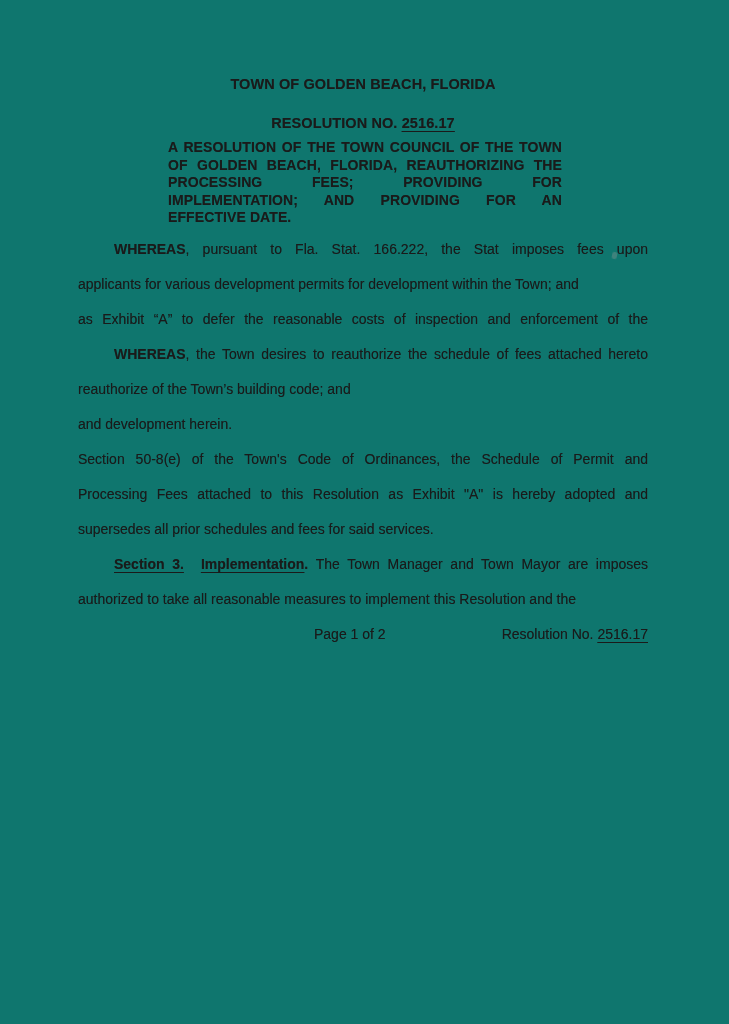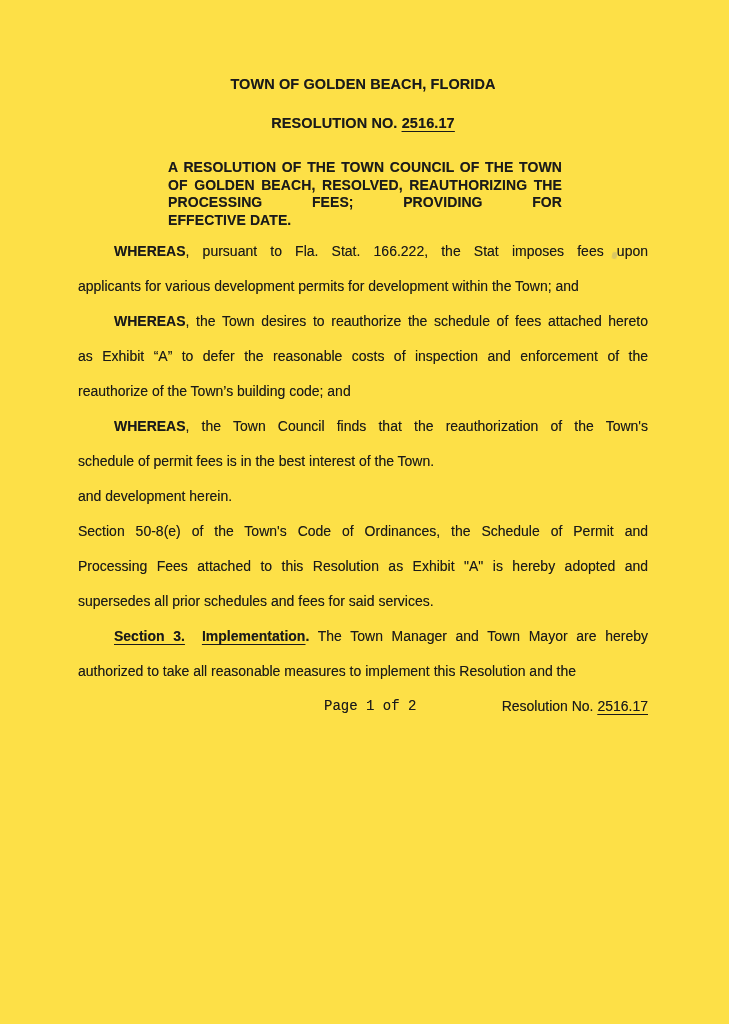--- a/index.html
+++ b/index.html
@@ -1,21 +1,21 @@
 <!DOCTYPE html>
 <html><head>
 <meta charset="utf-8">
 <style>
   html, body { margin: 0; padding: 0; background: #e8e8e8; }
   .page {
     position: relative;
     width: 729px;
     height: 1024px;
     margin: 0 auto;
-    background: #fde047;
+    background: #0f766e;
     color: #1a1a1a;
     font-family: "Liberation Sans", "DejaVu Sans", sans-serif;
     font-size: 14px;
     overflow: hidden;
     text-shadow: 0 0 0.5px rgba(25,25,25,0.45);
   }
   .content { margin-left: 78px; width: 570px; }
 
   .doc-title {
     margin-top: 76px;
@@ -29,21 +29,21 @@
     margin-top: 23px;
     line-height: 16px;
     font-weight: 700;
     font-size: 14.5px;
     text-align: center;
     letter-spacing: 0.1px;
   }
   .u { text-decoration: underline; text-decoration-thickness: 1.3px; text-underline-offset: 2.5px; }
   .b { font-weight: 700; }
 
-  .doc-body { margin-top: 28px; }
+  .doc-body { margin-top: 8px; }
 
   .para { margin: 0; }
   .para .line {
     line-height: 35px;
     text-align: justify;
     text-align-last: justify;
     white-space: nowrap;
   }
   .para .line.last { text-align-last: left; }
   .para .line.indent { text-indent: 36px; }
@@ -56,21 +56,21 @@
     font-weight: 700;
     letter-spacing: 0.1px;
   }
   .para.caption .line { line-height: 17.6px; }
 
   .doc-footer {
     position: relative;
     height: 35px;
     line-height: 35px;
   }
-  .footer-page { position: absolute; left: 246px; font-family: Liberation Mono, monospace; }
+  .footer-page { position: absolute; left: 236px; }
   .footer-res  { position: absolute; right: 0; }
 
   .speck {
     position: absolute;
     left: 612px; top: 252px;
     width: 5px; height: 7px;
     background: #9a9a98;
     opacity: 0.35;
     border-radius: 2px;
     transform: rotate(12deg);
@@ -85,47 +85,44 @@
 
     <div class="doc-title">TOWN OF GOLDEN BEACH, FLORIDA</div>
 
     <div class="res-line">
       <span>RESOLUTION NO. </span><span class="u">2516.17</span>
     </div>
 
     <div class="doc-body">
         <div class="para caption">
           <div class="line"><span class="b ">A RESOLUTION OF THE TOWN COUNCIL OF THE TOWN</span></div>
-          <div class="line"><span class="b ">OF GOLDEN BEACH, RESOLVED, REAUTHORIZING THE</span></div>
+          <div class="line"><span class="b ">OF GOLDEN BEACH, FLORIDA, REAUTHORIZING THE</span></div>
           <div class="line"><span class="b ">PROCESSING FEES; PROVIDING FOR</span></div>
+          <div class="line"><span class="b ">IMPLEMENTATION; AND PROVIDING FOR AN</span></div>
           <div class="line last"><span class="b ">EFFECTIVE DATE.</span></div>
         </div>
         <div class="para body-para">
           <div class="line indent"><span class="b ">WHEREAS</span><span class="">, pursuant to Fla. Stat. 166.222, the Stat imposes fees upon</span></div>
           <div class="line last"><span class="">applicants for various development permits for development within the Town; and</span></div>
         </div>
         <div class="para body-para">
+          <div class="line"><span class="">as Exhibit “A” to defer the reasonable costs of inspection and enforcement of the</span></div>
           <div class="line indent"><span class="b ">WHEREAS</span><span class="">, the Town desires to reauthorize the schedule of fees attached hereto</span></div>
-          <div class="line"><span class="">as Exhibit “A” to defer the reasonable costs of inspection and enforcement of the</span></div>
           <div class="line last"><span class="">reauthorize of the Town’s building code; and</span></div>
-        </div>
-        <div class="para body-para">
-          <div class="line indent"><span class="b ">WHEREAS</span><span class="">, the Town Council finds that the reauthorization of the Town's</span></div>
-          <div class="line last"><span class="">schedule of permit fees is in the best interest of the Town.</span></div>
         </div>
         <div class="para body-para">
           <div class="line last"><span class="">and development herein.</span></div>
         </div>
         <div class="para body-para">
           <div class="line"><span class="">Section 50-8(e) of the Town's Code of Ordinances, the Schedule of Permit and</span></div>
           <div class="line"><span class="">Processing Fees attached to this Resolution as Exhibit "A" is hereby adopted and</span></div>
           <div class="line last"><span class="">supersedes all prior schedules and fees for said services.</span></div>
         </div>
         <div class="para body-para">
-          <div class="line indent"><span class="b u">Section 3.</span><span class="gap" style="width: 17px;"></span><span class="b u">Implementation</span><span class="b ">.</span><span class=""> The Town Manager and Town Mayor are hereby</span></div>
+          <div class="line indent"><span class="b u">Section 3.</span><span class="gap" style="width: 17px;"></span><span class="b u">Implementation</span><span class="b ">.</span><span class=""> The Town Manager and Town Mayor are imposes</span></div>
           <div class="line last"><span class="">authorized to take all reasonable measures to implement this Resolution and the</span></div>
         </div>
       </div>
 
     <div class="doc-footer">
       <span class="footer-page">Page 1 of 2</span>
       <span class="footer-res">
         <span>Resolution No. </span><span class="u">2516.17</span>
       </span>
     </div>

